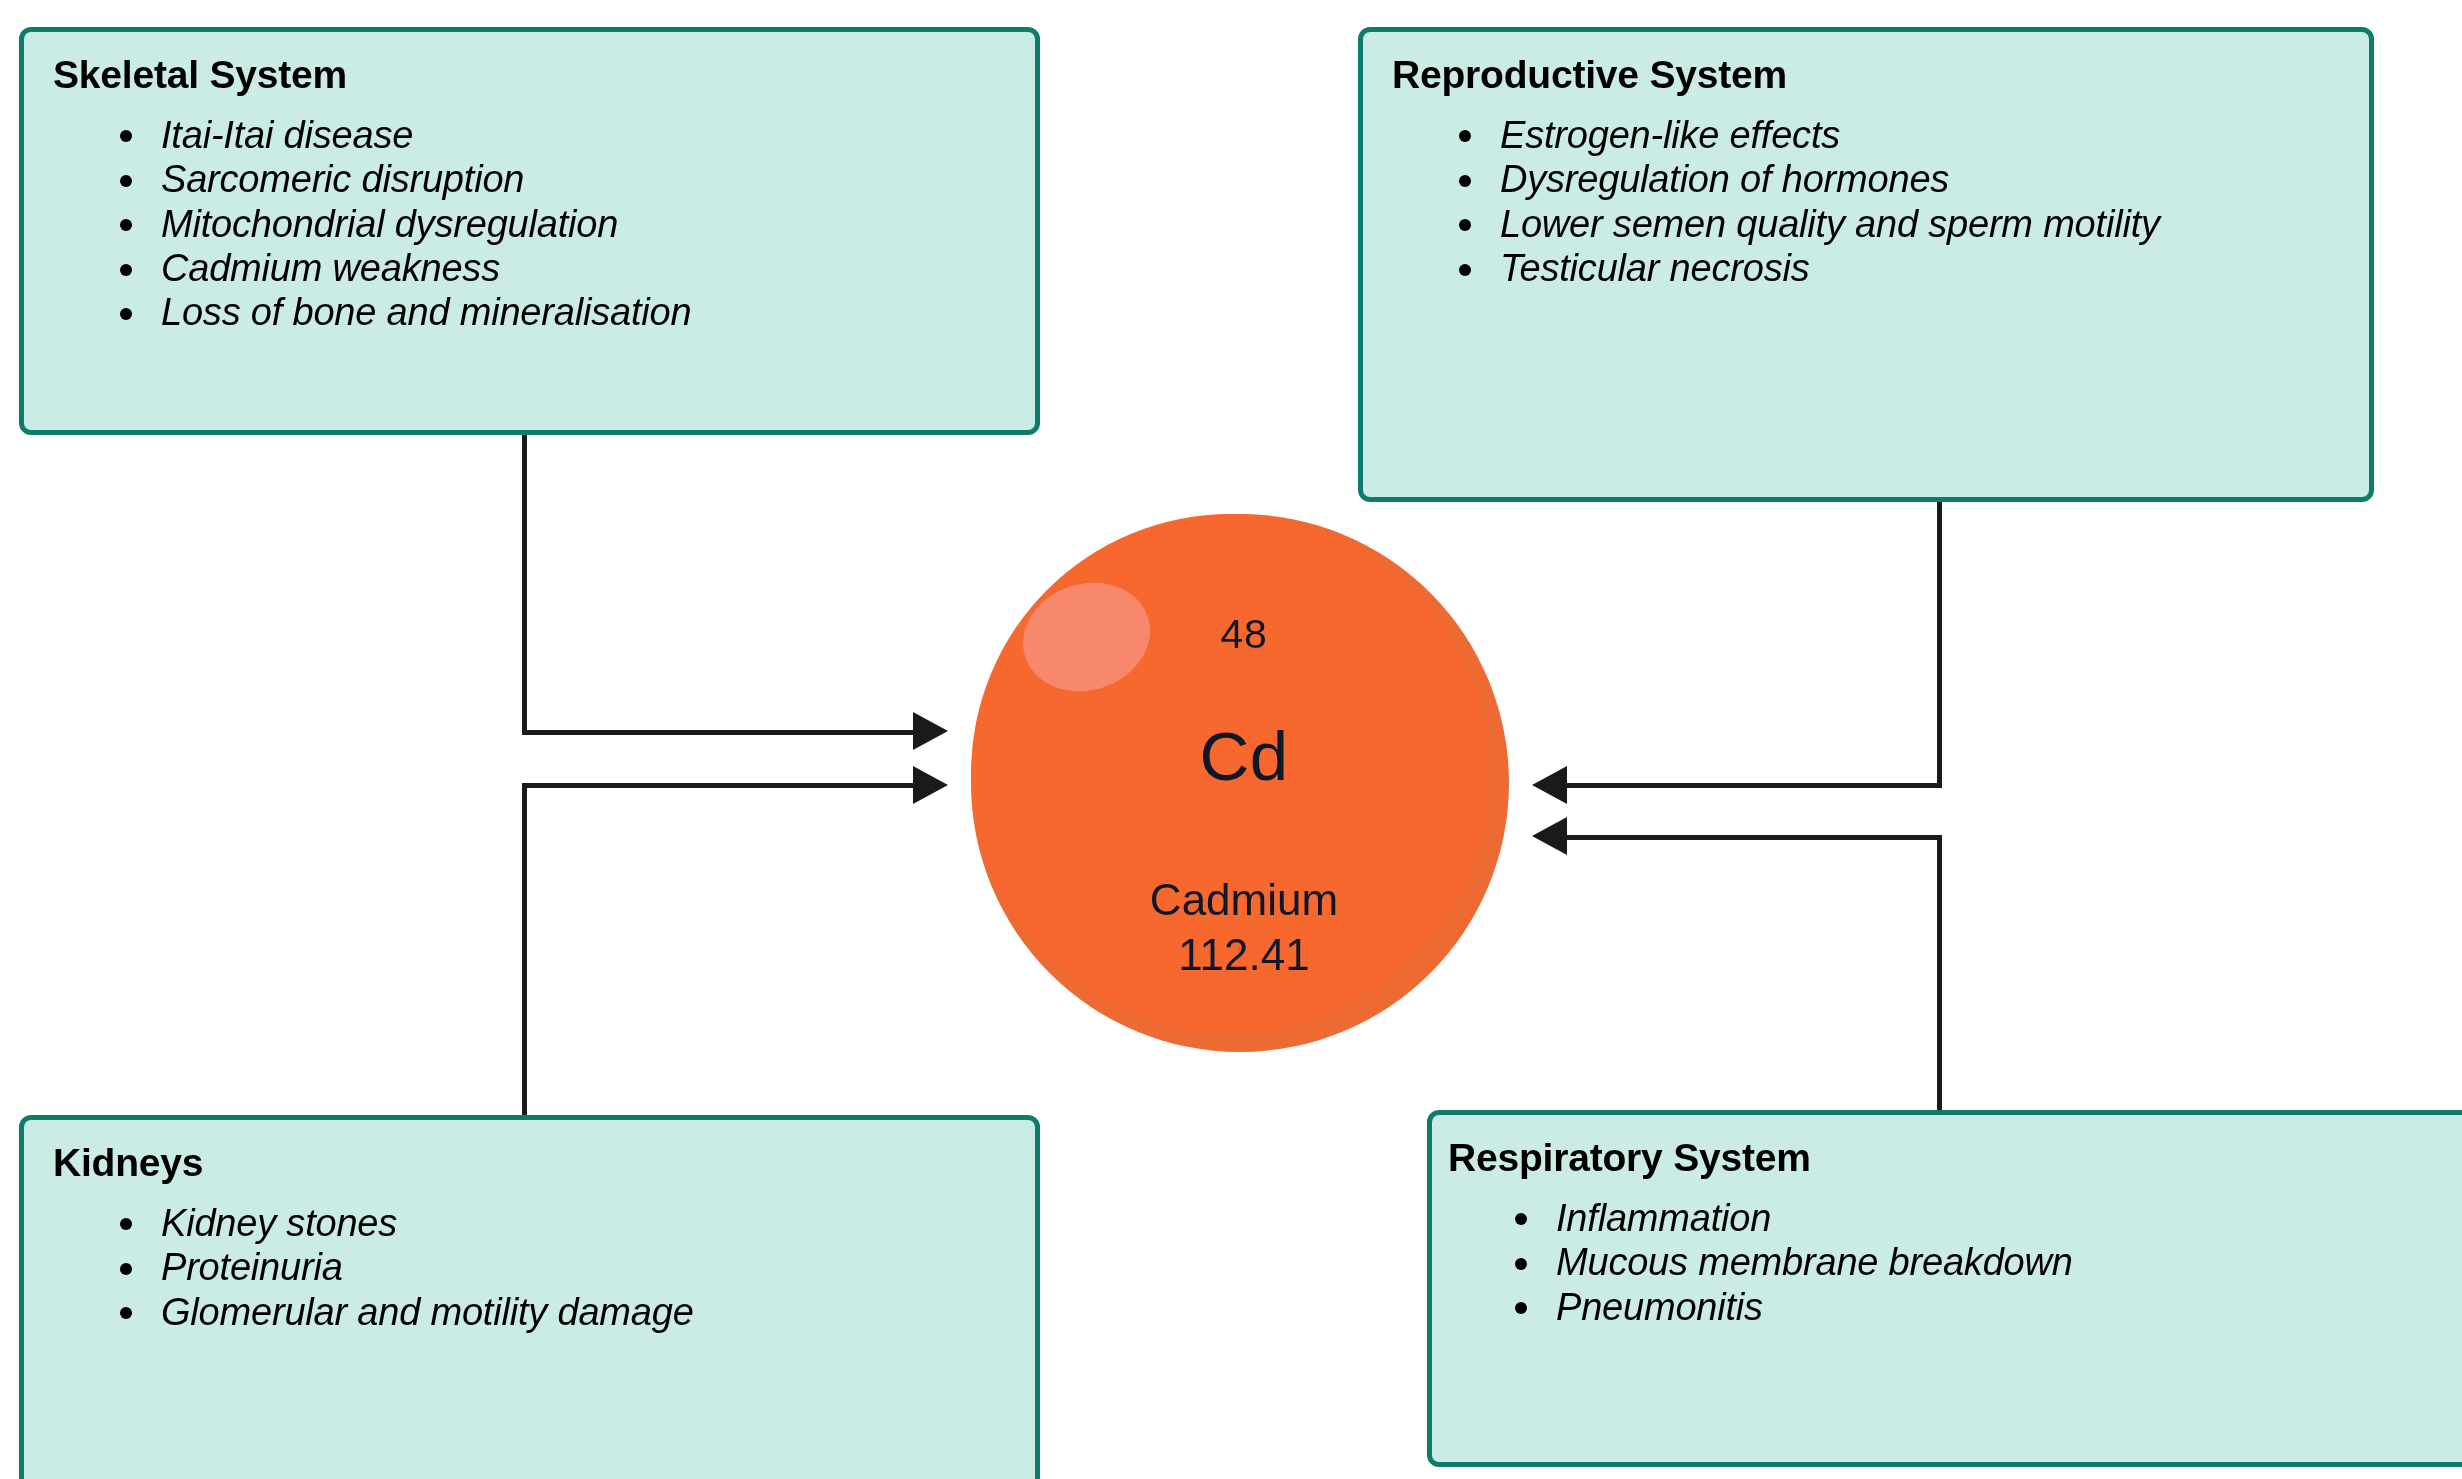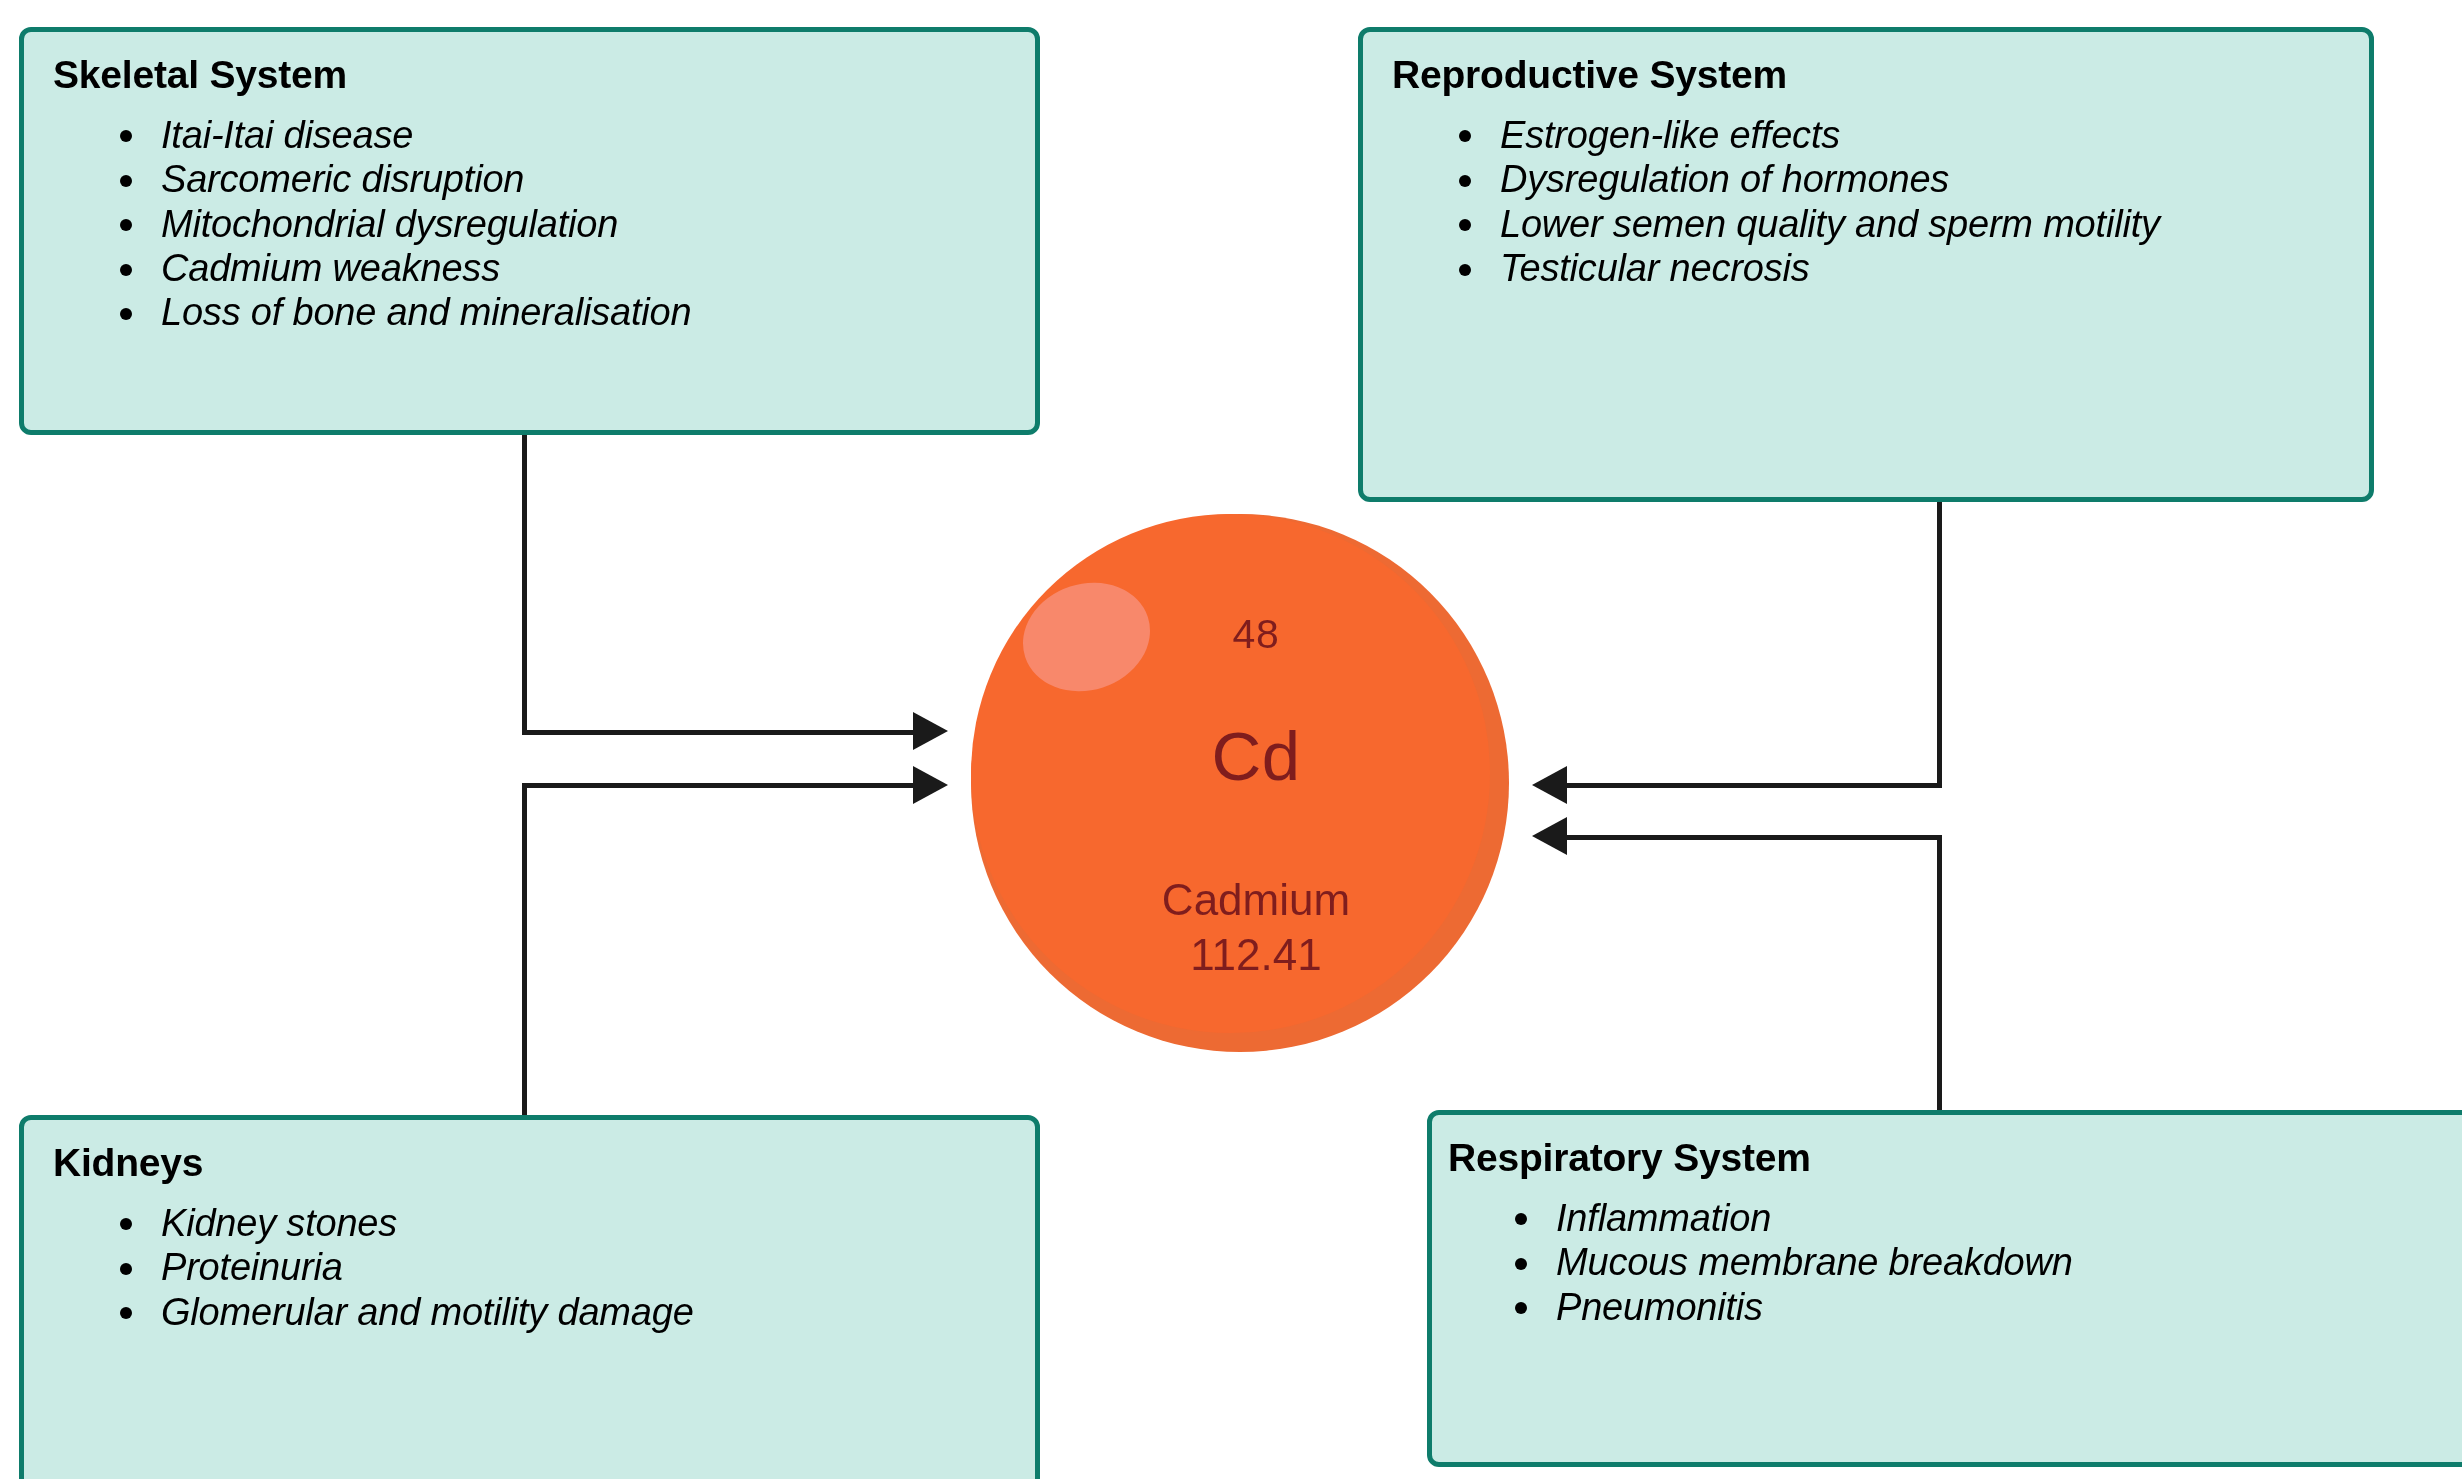--- a/index.html
+++ b/index.html
@@ -93,22 +93,22 @@
     width: 129px;
     height: 106px;
     border-radius: 50%;
     background: #F8886B;
     transform: rotate(-18deg);
   }
   .sphere-text {
     position: absolute;
     width: 100%;
     text-align: center;
-    color: #7f1d1d;
-    left: 16px;
+    color: #0f172a;
+    left: 4px;
   }
   #atomic-number {
     top: 97px;
     font-size: 41px;
     letter-spacing: 0.8px;
   }
   #element-symbol {
     top: 203px;
     font-size: 69px;
     font-weight: normal;

